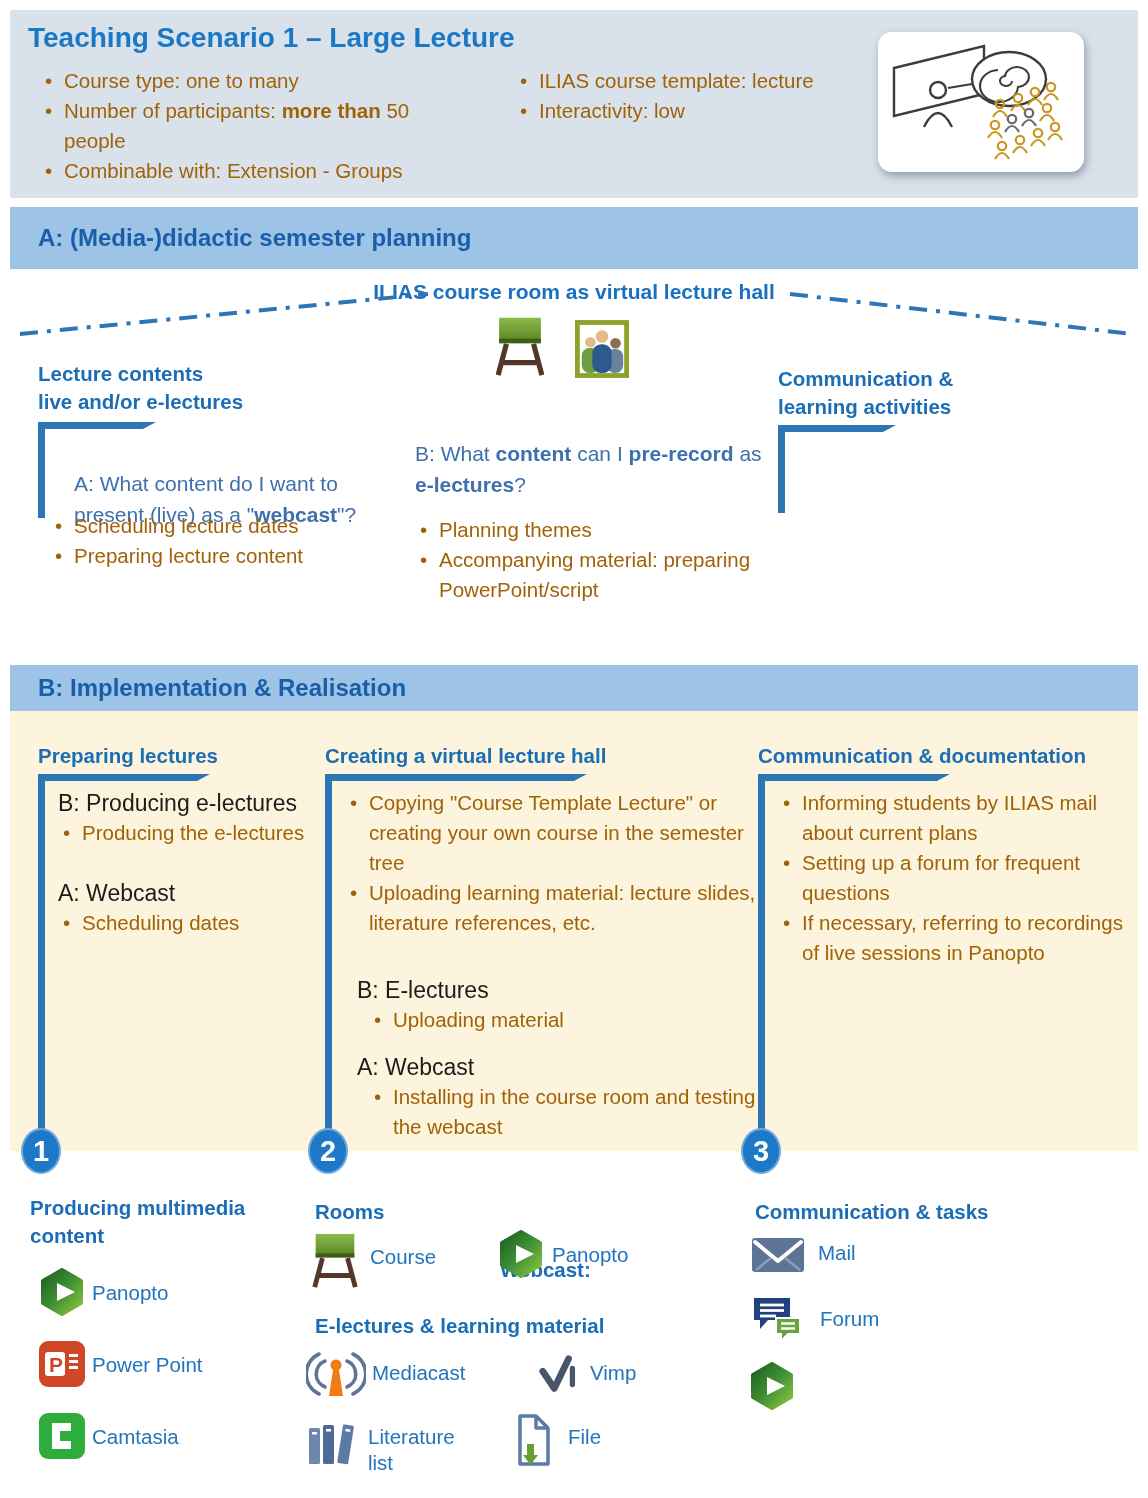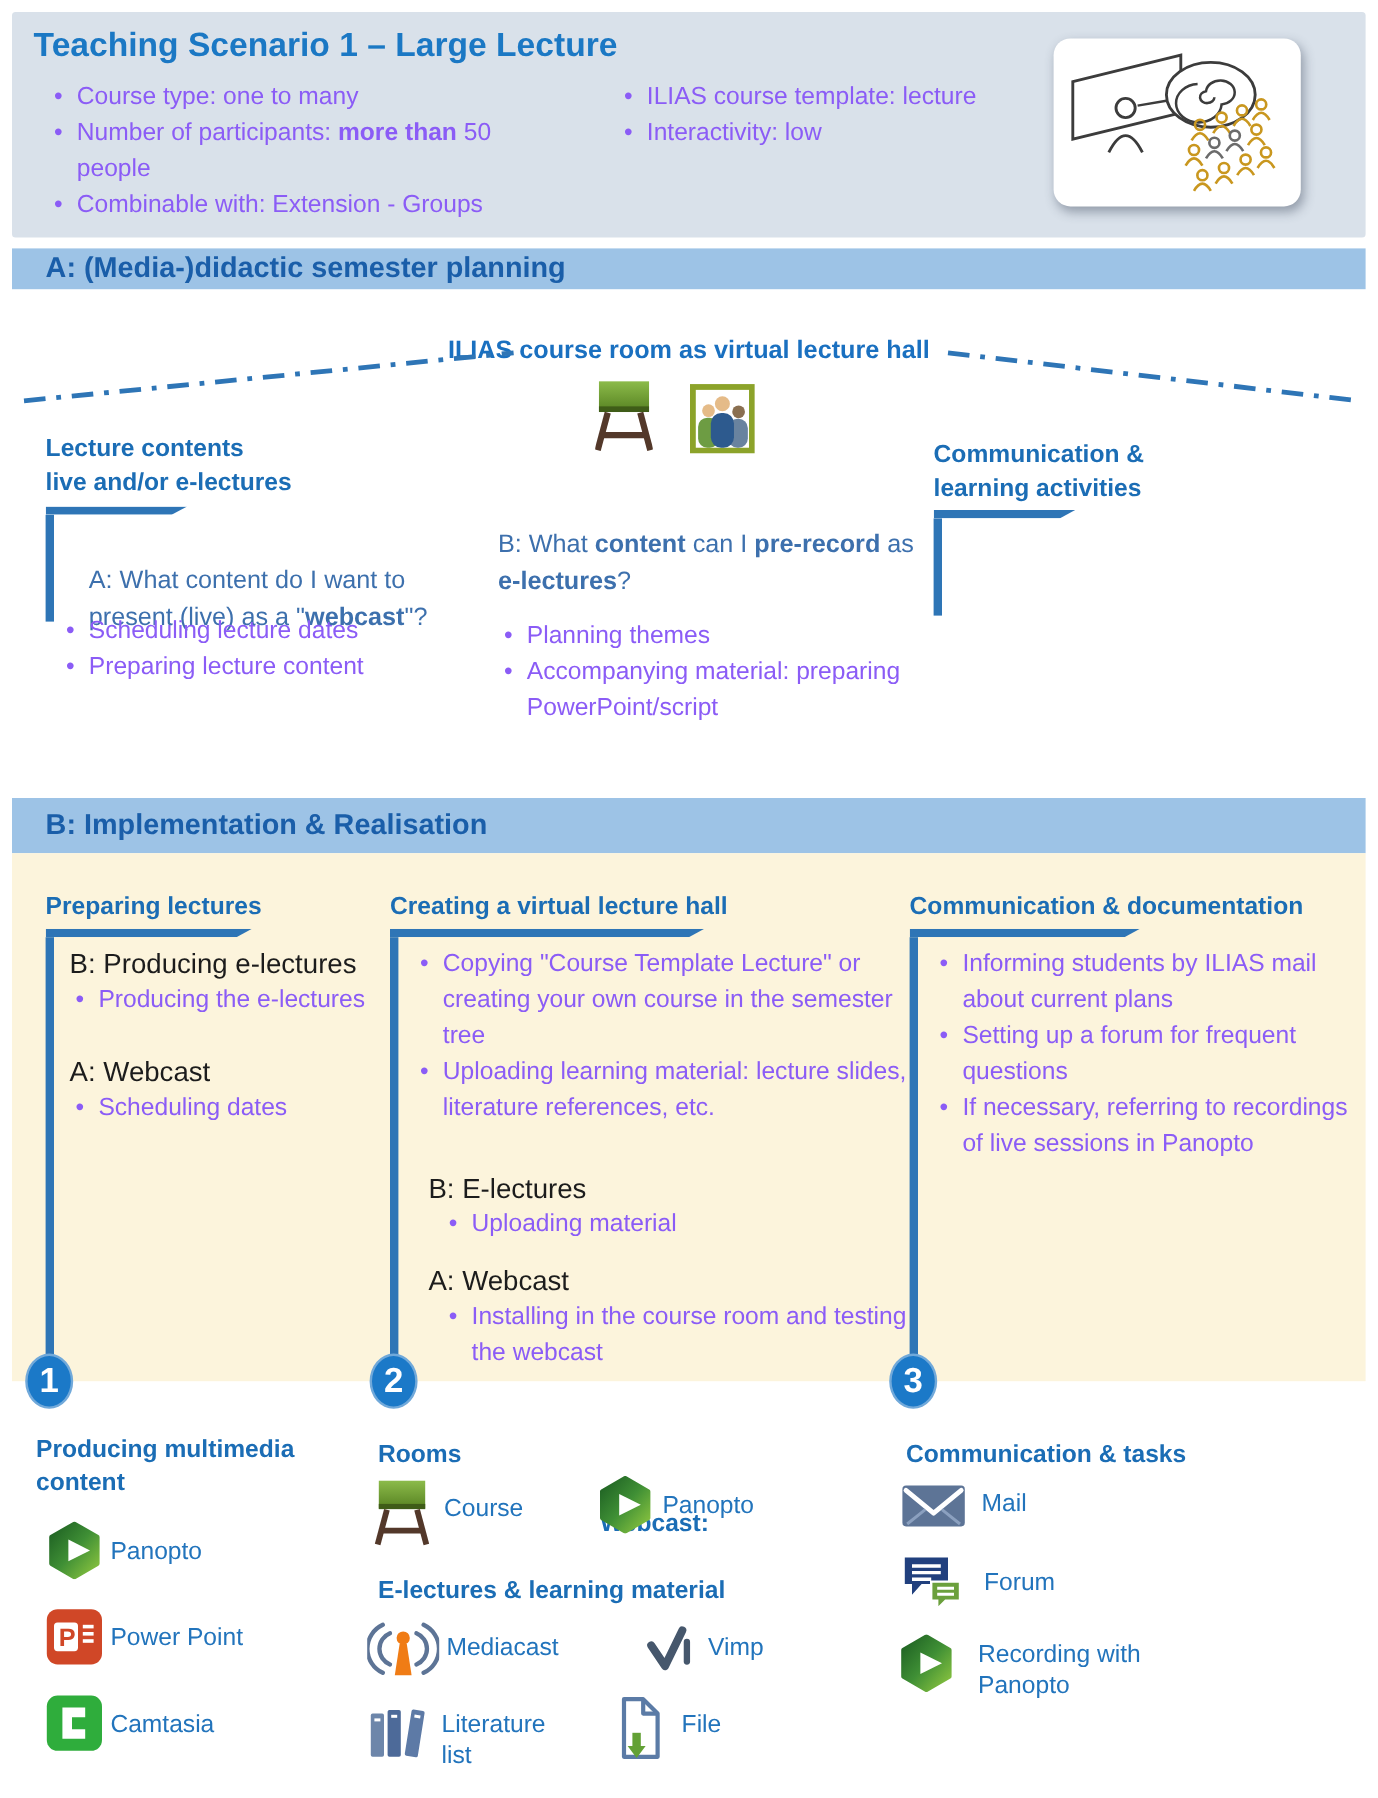--- a/index.html
+++ b/index.html
@@ -3,21 +3,21 @@
 <meta charset="utf-8">
 <style>
   html,body{margin:0;padding:0;background:#fff;}
   #page{position:relative;width:1148px;height:1498px;background:#ffffff;
         font-family:"Liberation Sans",sans-serif;overflow:hidden;}
   .abs{position:absolute;}
   .hdr-panel{background:#d9e1ea;border-radius:3px;}
   .page-title{color:#1b78c4;font-weight:bold;font-size:28px;}
   .band{background:#9dc3e6;color:#1a5ea9;font-weight:bold;font-size:24px;
         display:flex;align-items:center;padding-left:28px;box-sizing:border-box;}
-  ul.blist{list-style:none;margin:0;padding:0;font-size:20.5px;color:#8b5cf6;line-height:30px;}
+  ul.blist{list-style:none;margin:0;padding:0;font-size:20.5px;color:#a16207;line-height:30px;}
   ul.blist li{position:relative;padding-left:24px;}
   ul.blist li::before{content:"\2022";position:absolute;left:5px;top:0;}
   .colhead{color:#1b6db5;font-weight:bold;font-size:20.5px;line-height:28px;}
   .center-label{color:#1a70c0;font-weight:bold;font-size:21px;text-align:center;}
   .question{color:#3d70ad;font-size:21px;line-height:31px;}
   .bracket-top{height:7px;background:#2e75b6;clip-path:polygon(0 0,100% 0,calc(100% - 13px) 100%,0 100%);}
   .bracket-side{width:7px;background:#2e75b6;}
   .glabel{font-size:23px;color:#1c1c1c;line-height:30px;}
   .step-circle{width:40px;height:46px;border-radius:50%;background:#1b79c8;border:2px solid #71a9da;
         color:#fff;font-weight:bold;font-size:29px;display:flex;align-items:center;justify-content:center;
@@ -81,21 +81,21 @@
         <use href="#aud" x="151" y="81" stroke="#6b6b6b"></use>
           <use href="#aud" x="169" y="76" stroke="#c9971f"></use>
         <use href="#aud" x="124" y="114" stroke="#c9971f"></use>
           <use href="#aud" x="142" y="108" stroke="#c9971f"></use>
         <use href="#aud" x="160" y="101" stroke="#c9971f"></use>
           <use href="#aud" x="177" y="95" stroke="#c9971f"></use>
       </g>
     </svg>
   </div>
 
-  <div class="abs band" style="left:10px;top:207px;width:1128px;height:34px;">
+  <div class="abs band" style="left:10px;top:207px;width:1128px;height:62px;">
     <span>A: (Media-)didactic semester planning</span>
   </div>
 
   <div class="abs center-label" style="left:0;top:280px;width:1148px;">ILIAS course room as virtual lecture hall</div>
 
   <svg class="abs" style="left:0;top:286px;" width="1148" height="56" viewBox="0 0 1148 56">
     <line x1="20" y1="48" x2="428" y2="8" stroke="#2e75b6" stroke-width="4" stroke-dasharray="18 9 4 9"></line>
     <line x1="790" y1="8" x2="1132" y2="48" stroke="#2e75b6" stroke-width="4" stroke-dasharray="18 9 4 9"></line>
   </svg>
 
@@ -301,15 +301,14 @@
     <path d="M26 24 H50 V40 H38 L31 47 V40 H26 Z" fill="#6ba03c" stroke="#fff" stroke-width="2"></path>
     <line x1="31" y1="29.5" x2="45" y2="29.5" stroke="#fff" stroke-width="2.5"></line>
     <line x1="31" y1="34.5" x2="45" y2="34.5" stroke="#fff" stroke-width="2.5"></line>
   </svg>
   <div class="abs tool-label" style="left:820px;top:1306px;">Forum</div>
 
   <svg class="abs" style="left:748px;top:1362px;" width="48" height="48" viewBox="0 0 48 48">
     <polygon points="24,2 43,13 43,35 24,46 5,35 5,13" fill="url(#gradPan)" stroke="url(#gradPan)" stroke-width="4" stroke-linejoin="round"></polygon>
     <polygon points="19,15 37,24 19,33" fill="#fff"></polygon>
   </svg>
-  <div class="abs tool-label" style="left:815px;top:1366px;width:200px;">Recording with Panopto</div>
 
 </div>
 
 </body></html>

